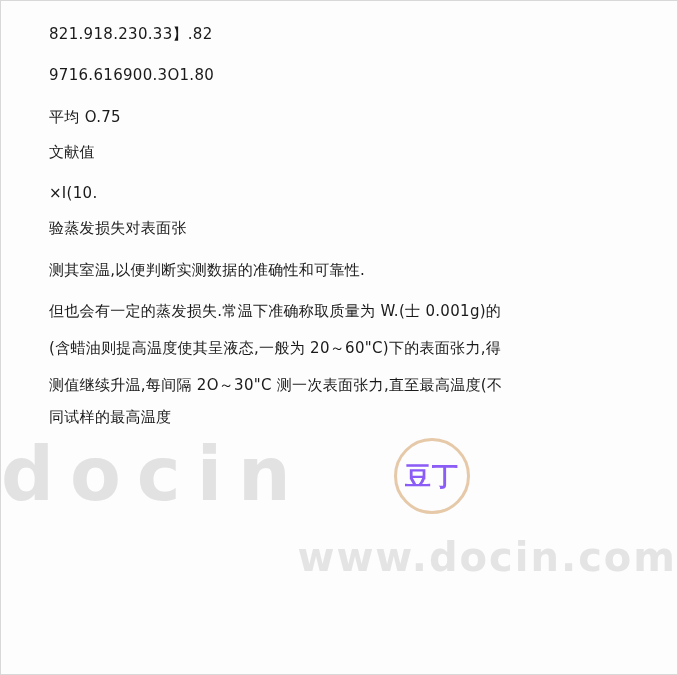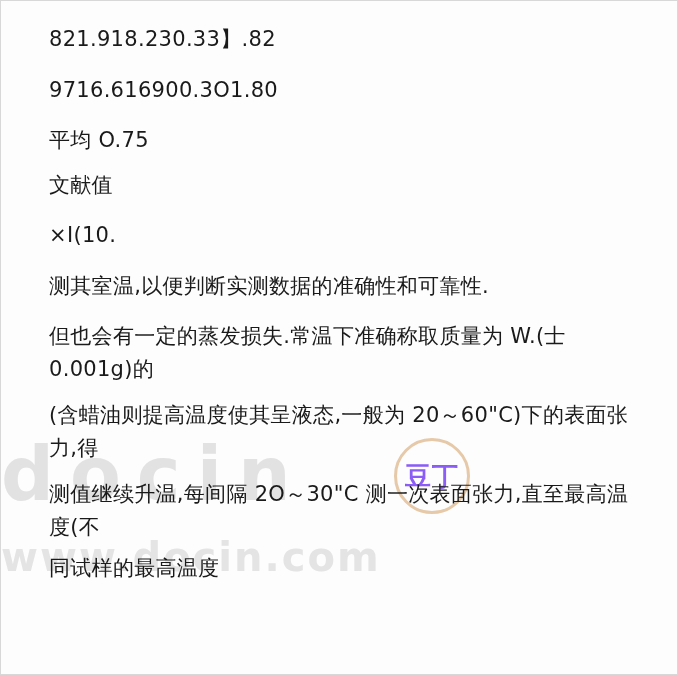--- a/index.html
+++ b/index.html
@@ -21,21 +21,21 @@
     border: 1px solid #d8d8d8;
     box-sizing: border-box;
     overflow: hidden;
   }
   #content {
     position: relative;
     z-index: 3;
     padding: 22px 44px 0 48px;
   }
   .line {
-    font-size: 21px;
+    font-size: 15px;
     line-height: 1.55;
     color: #1a1a1a;
     margin: 0 0 18px 0;
     letter-spacing: 0.3px;
     white-space: pre-wrap;
   }
   .line.wrap {
     margin-bottom: 14px;
   }
   .line.cont {
@@ -58,21 +58,21 @@
     letter-spacing: 16px;
     white-space: nowrap;
     user-select: none;
   }
   #wm-url {
     position: absolute;
     left: 0;
     right: 0;
     top: 533px;
     z-index: 1;
-    text-align: left;
+    text-align: right;
     font-family: "DejaVu Sans", sans-serif;
     font-size: 40px;
     font-weight: bold;
     color: #e4e4e4;
     letter-spacing: 2px;
     white-space: nowrap;
     user-select: none;
   }
   #wm-badge {
     position: absolute;
@@ -101,20 +101,21 @@
   <div id="wm-doc">docin</div>
   <div id="wm-badge">豆丁</div>
   <div id="wm-url">www.docin.com</div>
 
   <div id="content">
     <p class="line">821.918.230.33】.82</p>
     <p class="line">9716.616900.3O1.80</p>
     <p class="line">平均 O.75</p>
     <p class="line cont">文献值</p>
     <p class="line">×I(10.</p>
+    <p class="line cont">验蒸发损失对表面张</p>
     <p class="line">测其室温,以便判断实测数据的准确性和可靠性.</p>
     <p class="line wrap">但也会有一定的蒸发损失.常温下准确称取质量为 W.(士 0.001g)的</p>
     <p class="line wrap">(含蜡油则提高温度使其呈液态,一般为 20～60"C)下的表面张力,得</p>
     <p class="line wrap">测值继续升温,每间隔 2O～30"C 测一次表面张力,直至最高温度(不</p>
     <p class="line cont">同试样的最高温度</p>
   </div>
 
 </div>
 
 </body></html>

